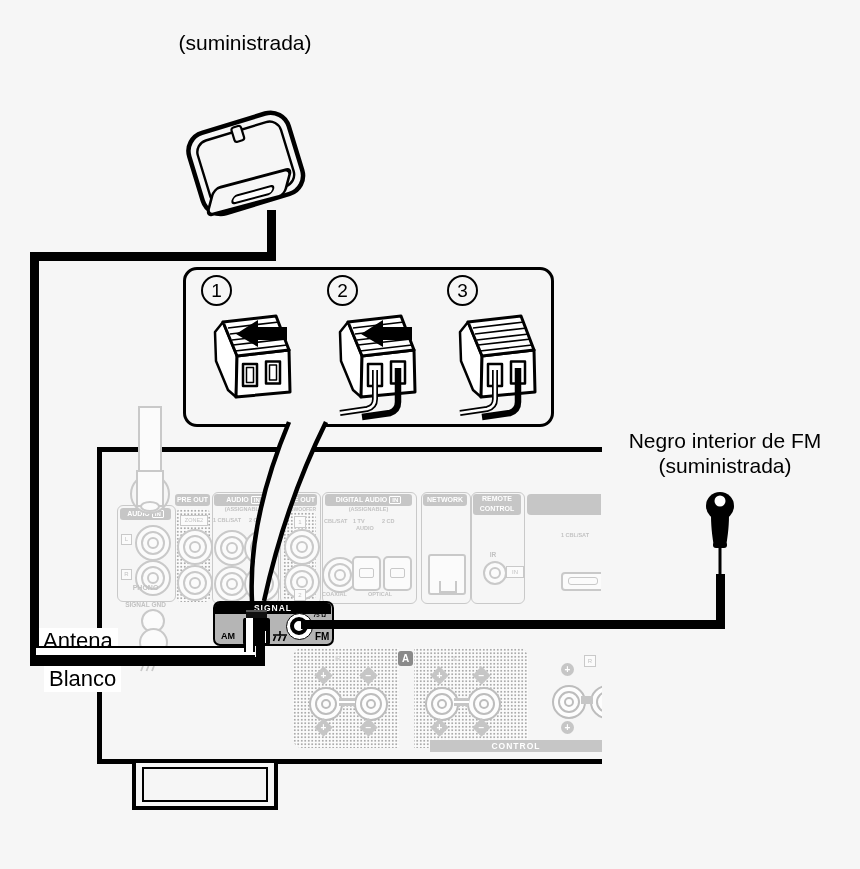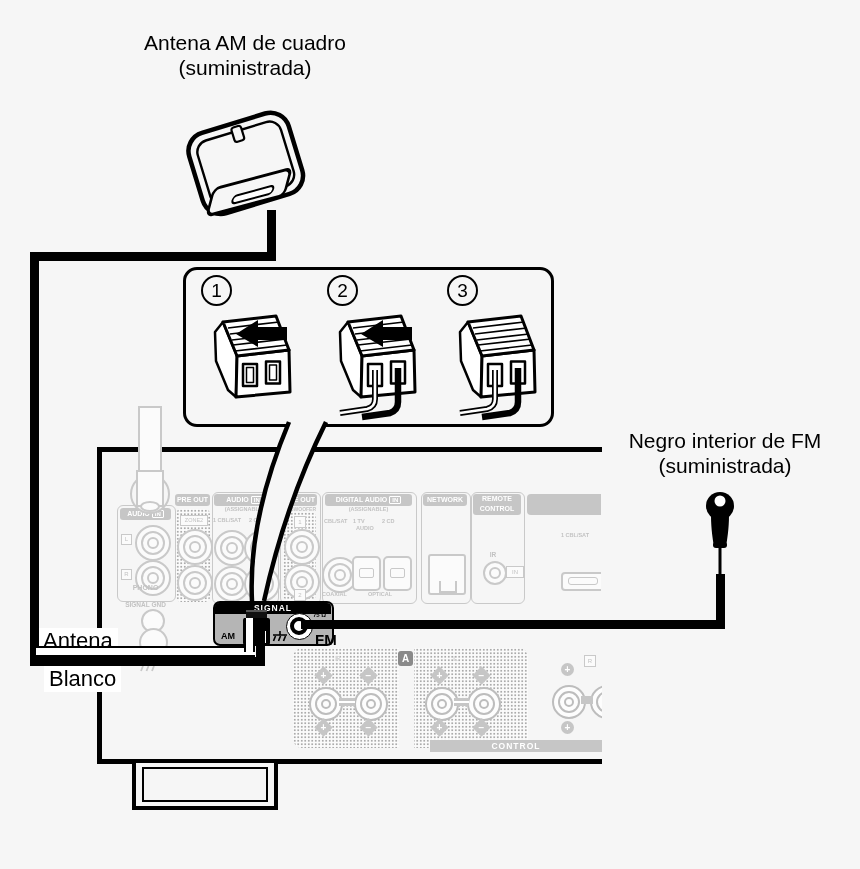--- a/index.html
+++ b/index.html
@@ -34,21 +34,20 @@
            text-align:center;line-height:27px;font-size:19px;background:#f6f6f6}
   .wlabel{position:absolute;background:#fff;font-size:22px;padding:1px 5px;z-index:7;line-height:1.1}
   .toplabel{position:absolute;text-align:center;font-size:21px;line-height:25px;z-index:3}
 </style>
 </head>
 <body>
 
 <div class="stage">
 
   <div class="toplabel" style="left:110px;top:30px;width:270px">
-    <div>Antena AM de cuadro</div>
     <div>(suministrada)</div>
   </div>
 
   <div class="toplabel" style="left:597px;top:428px;width:256px">
     <div>Negro interior de FM</div>
     <div>(suministrada)</div>
   </div>
 
   <svg class="abs" style="left:180px;top:95px;z-index:3" width="135" height="140" viewBox="0 0 135 140">
     <g transform="translate(12,24) rotate(-17 55 45)">
@@ -288,21 +287,21 @@
       <div class="abs" style="left:16px;top:13px;width:7px;height:12px;background:#fff"></div>
     </div>
     <svg class="abs" style="left:57px;top:28px" width="16" height="13" viewBox="0 0 16 13">
       <path d="M8,0 L8,4 M1,4 L15,4 M3.5,5 L1.5,10 M8.5,5 L6.5,10 M13.5,5 L11.5,10" stroke="#000" stroke-width="1.6" fill="none"></path>
     </svg>
     <div class="abs" style="left:71px;top:10px;width:27px;height:27px;background:#fff;border:1.5px solid #000;
          border-radius:50%;box-sizing:border-box">
       <div class="abs" style="left:3px;top:3px;width:18px;height:18px;border:4.5px solid #000;border-radius:50%;box-sizing:border-box"></div>
     </div>
     <div class="t" style="left:98px;top:9px;font-size:6px;font-weight:bold">75 Ω</div>
-    <div class="t" style="left:100px;top:28px;font-size:15px;font-weight:bold">FM</div>
+    <div class="t" style="left:100px;top:28px;font-size:10px;font-weight:bold">FM</div>
   </div>
 
   <div class="abs" style="left:132px;top:761px;width:146px;height:49px;background:#f6f6f6;
        border:4px solid #000;border-top:2px solid #000;box-sizing:border-box;z-index:2">
     <div class="abs" style="left:6px;top:4px;width:122px;height:31px;border:2px solid #000"></div>
   </div>
 
   <div class="wire-b" style="left:267px;top:210px;width:9px;height:48px"></div>
   <div class="wire-b" style="left:30px;top:252px;width:246px;height:9px"></div>
   <div class="wire-b" style="left:30px;top:252px;width:9px;height:414px"></div>

